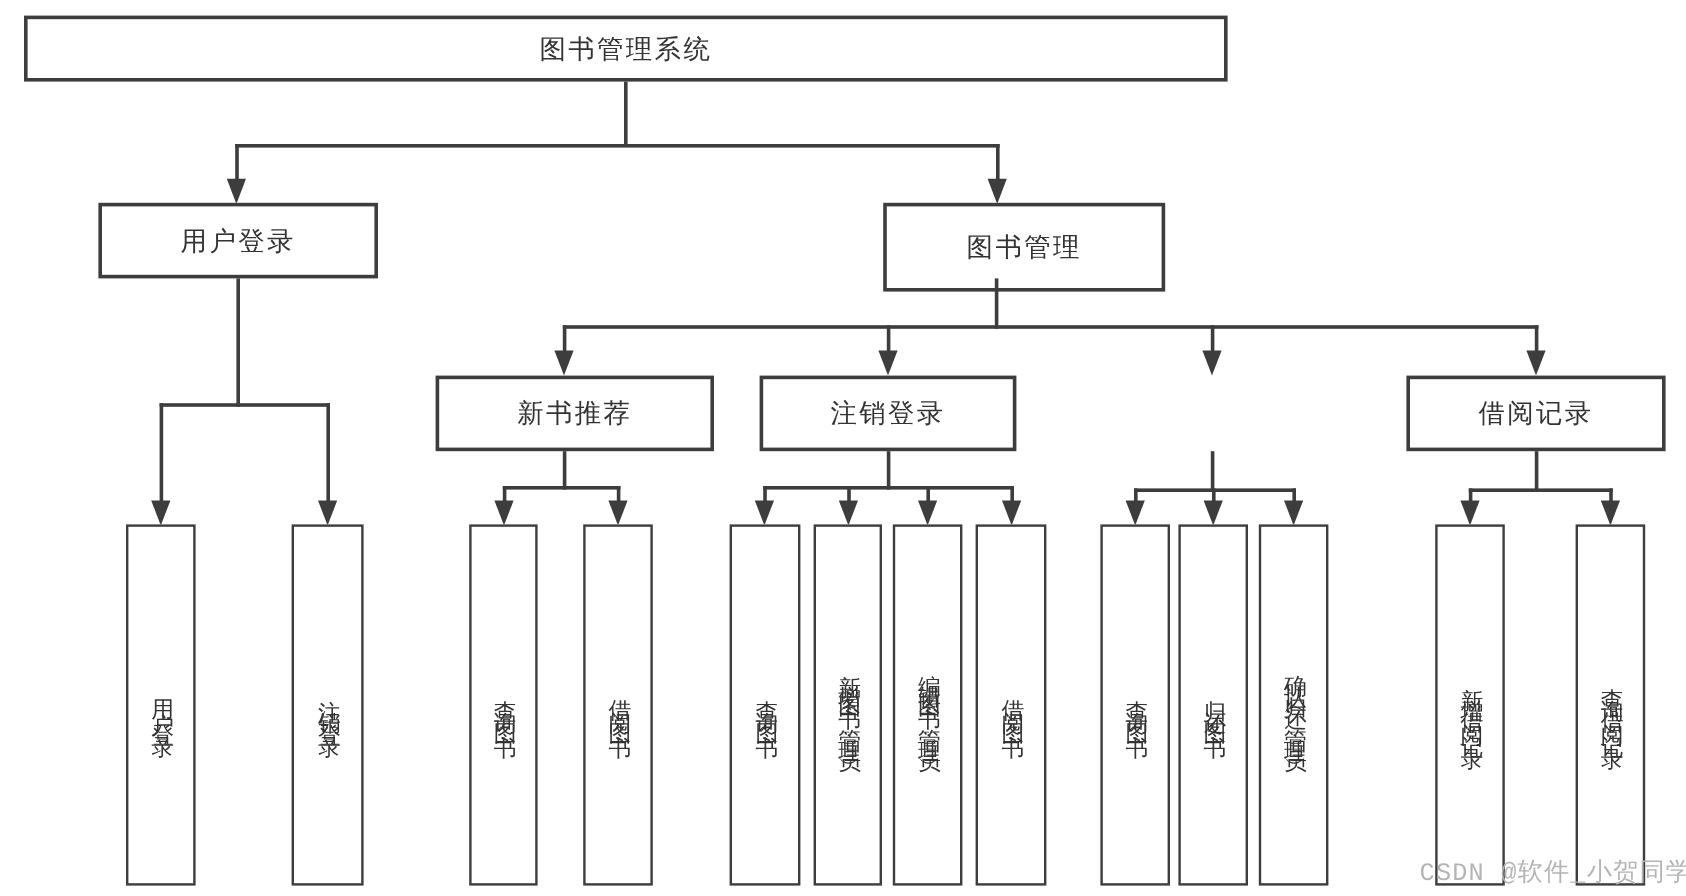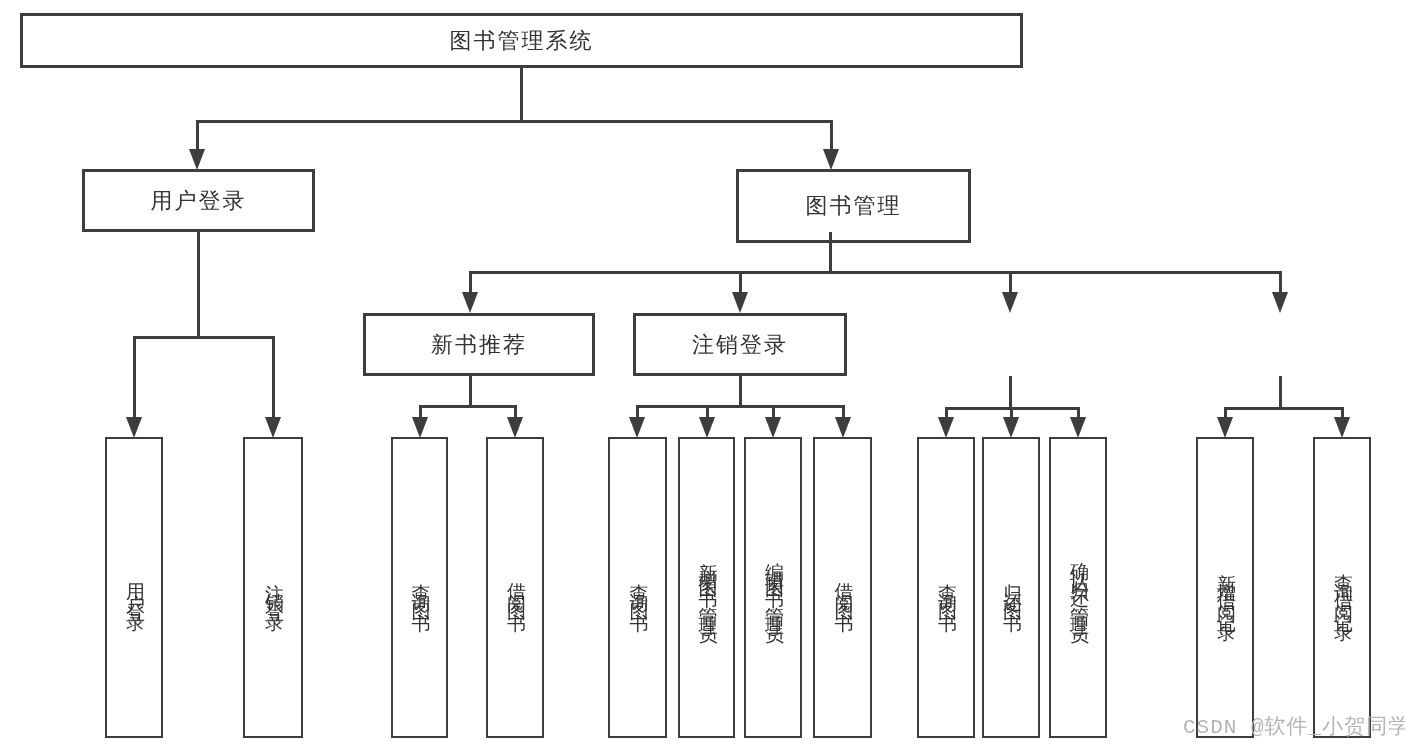--- a/index.html
+++ b/index.html
@@ -70,20 +70,21 @@
   <div class="tri" style="left:462px;top:292px"></div>
   <div class="v" style="left:738.5px;top:271px;height:24px"></div>
   <div class="tri" style="left:732px;top:292px"></div>
   <div class="v" style="left:1008.5px;top:271px;height:24px"></div>
   <div class="tri" style="left:1002px;top:292px"></div>
   <div class="v" style="left:1278.5px;top:271px;height:24px"></div>
   <div class="tri" style="left:1272px;top:292px"></div>
 
   <div class="node" style="left:363px;top:313px;width:232px;height:63px">新书推荐</div>
   <div class="node" style="left:633px;top:313px;width:214px;height:63px">注销登录</div>
+  <div class="node" style="left:1172px;top:313px;width:216px;height:63px">借阅记录</div>
 
   <div class="v" style="left:468.5px;top:376px;height:32px"></div>
   <div class="h" style="left:418.5px;top:405px;width:98px"></div>
   <div class="v" style="left:418.5px;top:405px;height:14px"></div>
   <div class="tri" style="left:412px;top:417px"></div>
   <div class="v" style="left:513.5px;top:405px;height:14px"></div>
   <div class="tri" style="left:507px;top:417px"></div>
 
   <div class="v" style="left:738.5px;top:376px;height:32px"></div>
   <div class="h" style="left:635.5px;top:405px;width:209px"></div>

